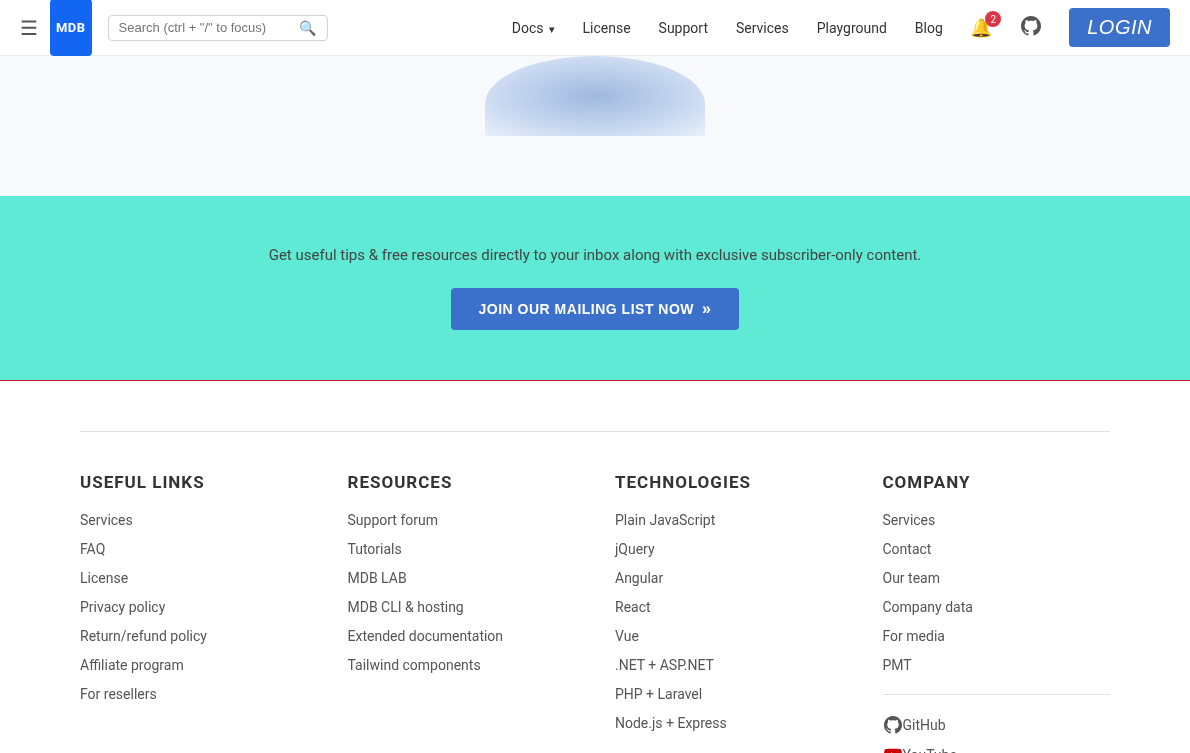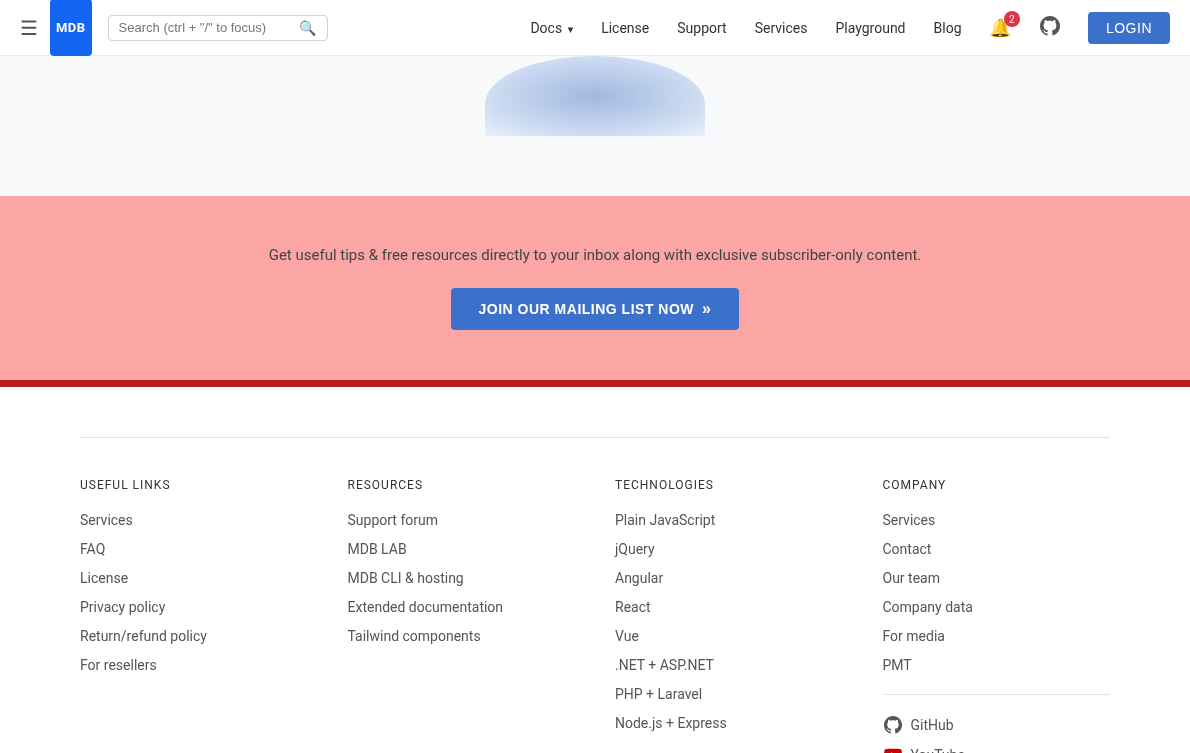--- a/index.html
+++ b/index.html
@@ -88,23 +88,24 @@
       align-items: center;
       justify-content: center;
     }
     .nav-icon { font-size: 18px; color: #555; cursor: pointer; }
     .nav-login-btn {
       background: #3b71ca;
       color: #fff;
       border: none;
       padding: 8px 18px;
       border-radius: 4px;
-      font-size: 14px;
+      font-size: 20px;
       cursor: pointer;
       letter-spacing: 0.5px;
+      font-style: italic;
     }
 
     
     .hero-section {
       background: #f8f9fa;
       padding: 0 40px 60px;
       display: flex;
       justify-content: center;
       position: relative;
       min-height: 80px;
@@ -112,24 +113,24 @@
     .hero-graphic {
       width: 220px;
       height: 80px;
       background: radial-gradient(ellipse at 50% 50%, #a0b8e0 0%, #c8d8f0 60%, #e8f0fa 100%);
       border-radius: 50% 50% 0 0 / 60% 60% 0 0;
       margin: 0 auto;
     }
 
     
     .newsletter-section {
-      background: #fca5a5;
+      background: #5eead4;
       padding: 50px 20px 50px;
       text-align: center;
-      border-bottom: 7px solid #b91c1c;
+      border-bottom: 1px solid #b91c1c;
     }
     .newsletter-text {
       font-size: 15px;
       color: #444;
       margin-bottom: 24px;
       max-width: 700px;
       margin-left: auto;
       margin-right: auto;
     }
     .newsletter-btn {
@@ -160,22 +161,22 @@
       border-top: 1px solid #dee2e6;
       margin-bottom: 40px;
     }
     .footer-columns {
       display: grid;
       grid-template-columns: 1fr 1fr 1fr 1fr;
       gap: 40px;
       margin-bottom: 50px;
     }
     .footer-col-title {
-      font-size: 12px;
-      font-weight: 400;
+      font-size: 17px;
+      font-weight: 700;
       color: #333;
       letter-spacing: 1px;
       text-transform: uppercase;
       margin-bottom: 18px;
     }
     .footer-col ul {
       list-style: none;
       display: flex;
       flex-direction: column;
       gap: 10px;
@@ -190,21 +191,20 @@
     
     .social-links {
       margin-top: 16px;
       display: flex;
       flex-direction: column;
       gap: 10px;
     }
     .social-link {
       display: flex;
       align-items: center;
-      gap: 8px;
       font-size: 14px;
       color: #555;
       text-decoration: none;
       cursor: pointer;
     }
     .social-icon {
       width: 20px;
       height: 20px;
       display: flex;
       align-items: center;
@@ -270,28 +270,30 @@
   <div class="footer-columns">
 
     <div class="footer-col">
       <div class="footer-col-title">USEFUL LINKS</div>
       <ul>
         <li><a>Services</a></li>
         <li><a>FAQ</a></li>
         <li><a>License</a></li>
         <li><a>Privacy policy</a></li>
         <li><a>Return/refund policy</a></li>
+        <li><a>Affiliate program</a></li>
         <li><a>For resellers</a></li>
       </ul>
     </div>
 
     <div class="footer-col">
       <div class="footer-col-title">RESOURCES</div>
       <ul>
         <li><a>Support forum</a></li>
+        <li><a>Tutorials</a></li>
         <li><a>MDB LAB</a></li>
         <li><a>MDB CLI &amp; hosting</a></li>
         <li><a>Extended documentation</a></li>
         <li><a>Tailwind components</a></li>
       </ul>
     </div>
 
     <div class="footer-col">
       <div class="footer-col-title">TECHNOLOGIES</div>
       <ul>

